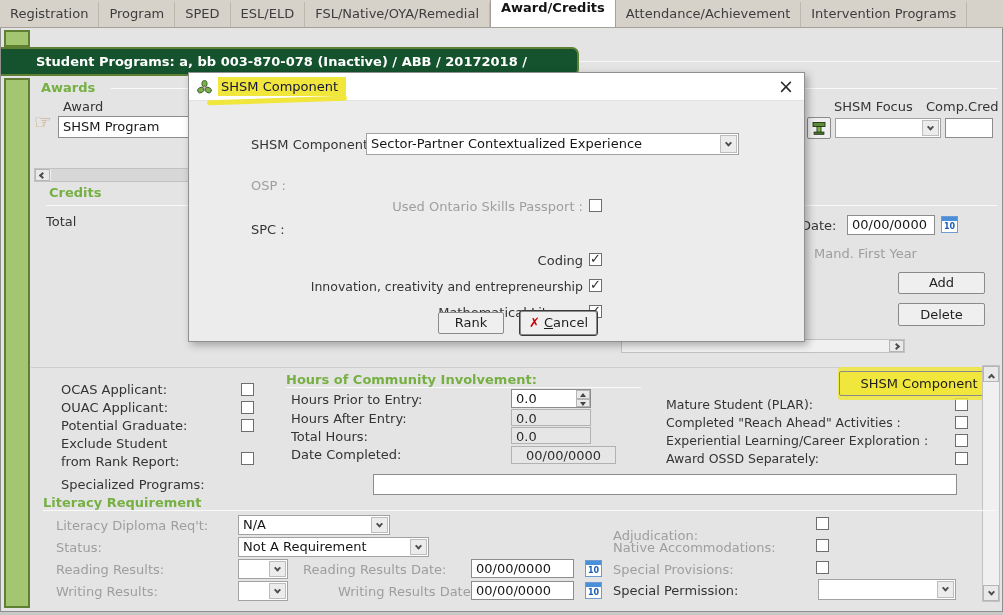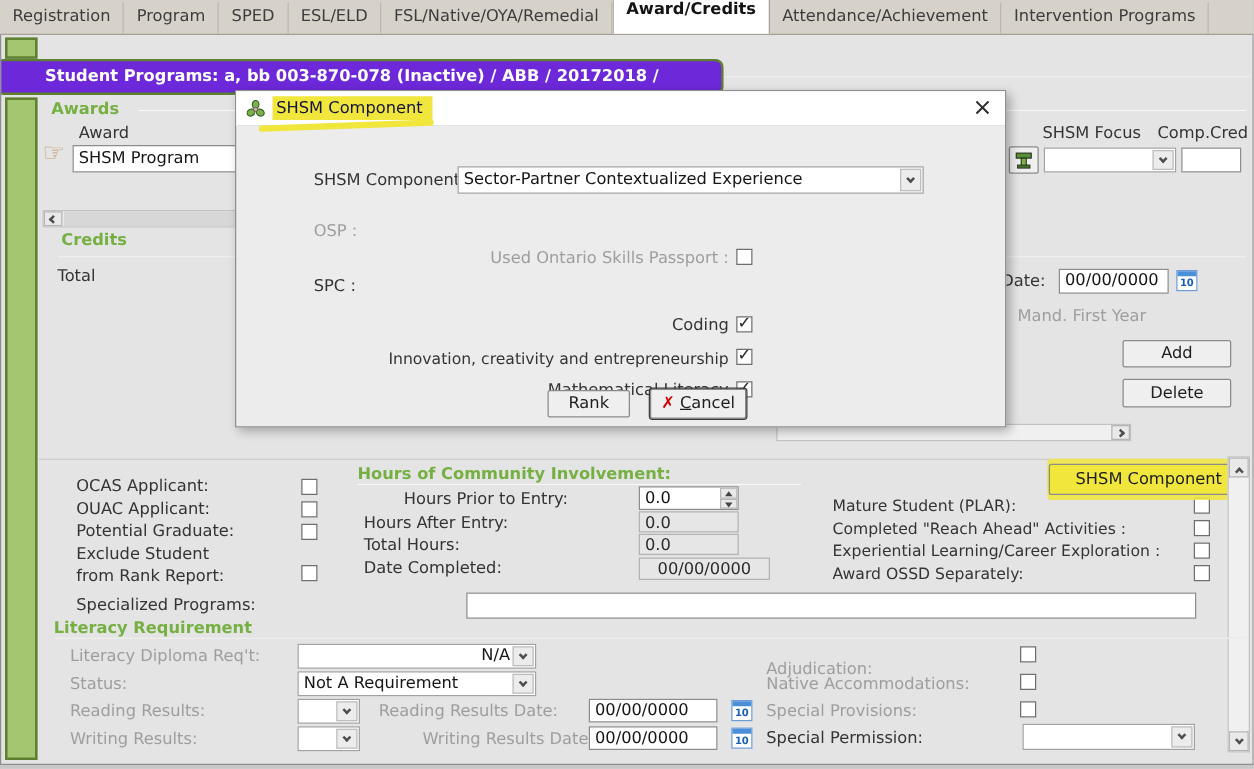--- a/index.html
+++ b/index.html
@@ -18,21 +18,21 @@
     border-right:1px solid #bcb8b0; margin-bottom:0; cursor:default; }
   .tab.active { background:#ffffff; height:34px; line-height:27px; font-weight:bold;
     color:#141414; border:1px solid #a5a199; border-bottom:none; }
 
   
   #panel { position:absolute; left:0; top:28px; width:1003px; height:584px;
     background:#e4e4e4; border:1px solid #8f8f8f; border-top:none; }
 
   .green-box { background:#a4c671; border:2px solid #5f7f33; }
   #green-bar { position:absolute; left:0; top:19px; width:578px; height:29px;
-    background:#6d28d9; border:2px solid #5f7f33; border-left:none;
+    background:#14532d; border:2px solid #5f7f33; border-left:none;
     border-top-right-radius:7px; border-bottom-right-radius:7px;
     color:#ffffff; font-weight:bold; line-height:25px; padding-left:35px; }
 
   .heading { color:#76b043; font-weight:bold; }
   .rule { height:1px; background:#c6c6c6; border-bottom:1px solid #f9f9f9; }
 
   .lbl { color:#343434; }
   .glbl { color:#9e9e9e; }
 
   .tb { background:#ffffff; border:1px solid #8c8c8c; color:#161616;
@@ -165,21 +165,21 @@
     <div class="abs lbl" style="left:60px; top:372px;">OUAC Applicant:</div>
     <div class="cb" style="left:240px; top:373px;"></div>
     <div class="abs lbl" style="left:60px; top:390px;">Potential Graduate:</div>
     <div class="cb" style="left:240px; top:391px;"></div>
     <div class="abs lbl" style="left:60px; top:408px;">Exclude Student</div>
     <div class="abs lbl" style="left:60px; top:426px;">from Rank Report:</div>
     <div class="cb" style="left:240px; top:424px;"></div>
 
     <div class="abs heading" style="left:285px; top:344px;">Hours of Community Involvement:</div>
     <div class="abs rule" style="left:285px; top:359px; width:355px;"></div>
-    <div class="abs lbl" style="left:290px; top:364px;margin-left:32px;">Hours Prior to Entry:</div>
+    <div class="abs lbl" style="left:290px; top:364px;">Hours Prior to Entry:</div>
     <div class="abs tb" style="left:510px; top:361px; width:80px; height:19px; padding-right:16px;">0.0</div>
     <div class="spin" style="position:absolute; left:575px; top:362px; width:14px; height:17px;">
       <div>
           <span class="tri-up"></span>
         </div>
       <div>
           <span class="tri-down"></span>
         </div>
     </div>
     <div class="abs lbl" style="left:290px; top:383px;">Hours After Entry:</div>
@@ -209,21 +209,21 @@
         </div>
     </div>
 
     <div class="abs lbl" style="left:60px; top:449px;">Specialized Programs:</div>
     <div class="abs tb" style="left:372px; top:446px; width:584px; height:21px;"></div>
 
     <div class="abs heading" style="left:42px; top:467px;">Literacy Requirement</div>
     <div class="abs rule" style="left:42px; top:482px; width:953px;"></div>
 
     <div class="abs glbl" style="left:55px; top:490px;">Literacy Diploma Req't:</div>
-    <div class="abs dd" style="left:237px; top:487px; width:191px; height:20px;text-align:right;">
+    <div class="abs dd" style="left:237px; top:487px; width:152px; height:20px;">
       <span>N/A</span>
       <span class="arrow">
           <span class="chev down"></span>
         </span>
     </div>
     <div class="abs glbl" style="left:55px; top:512px;">Status:</div>
     <div class="abs dd" style="left:237px; top:509px; width:191px; height:20px;">
       <span>Not A Requirement</span>
       <span class="arrow">
           <span class="chev down"></span>

